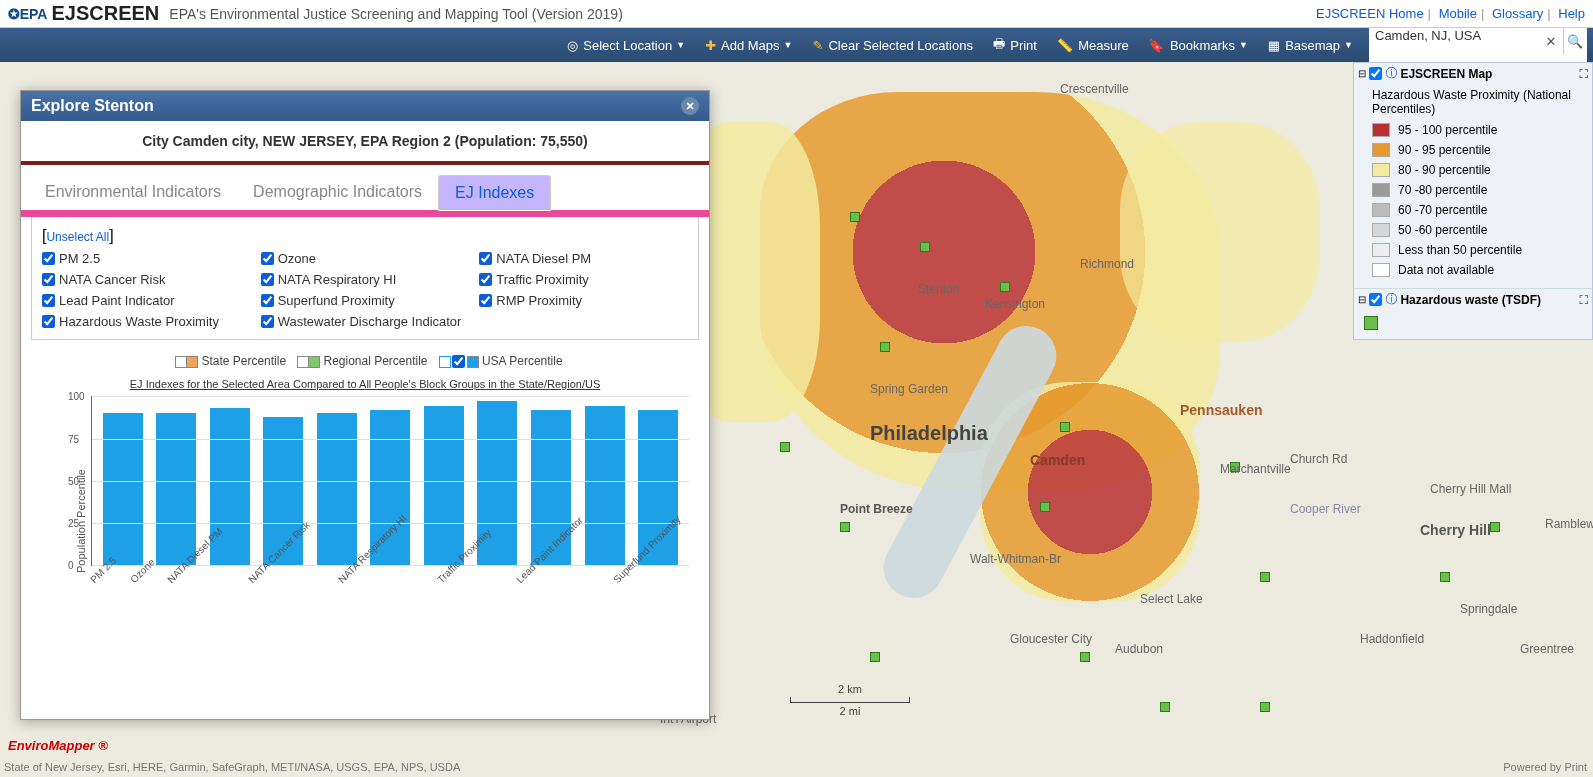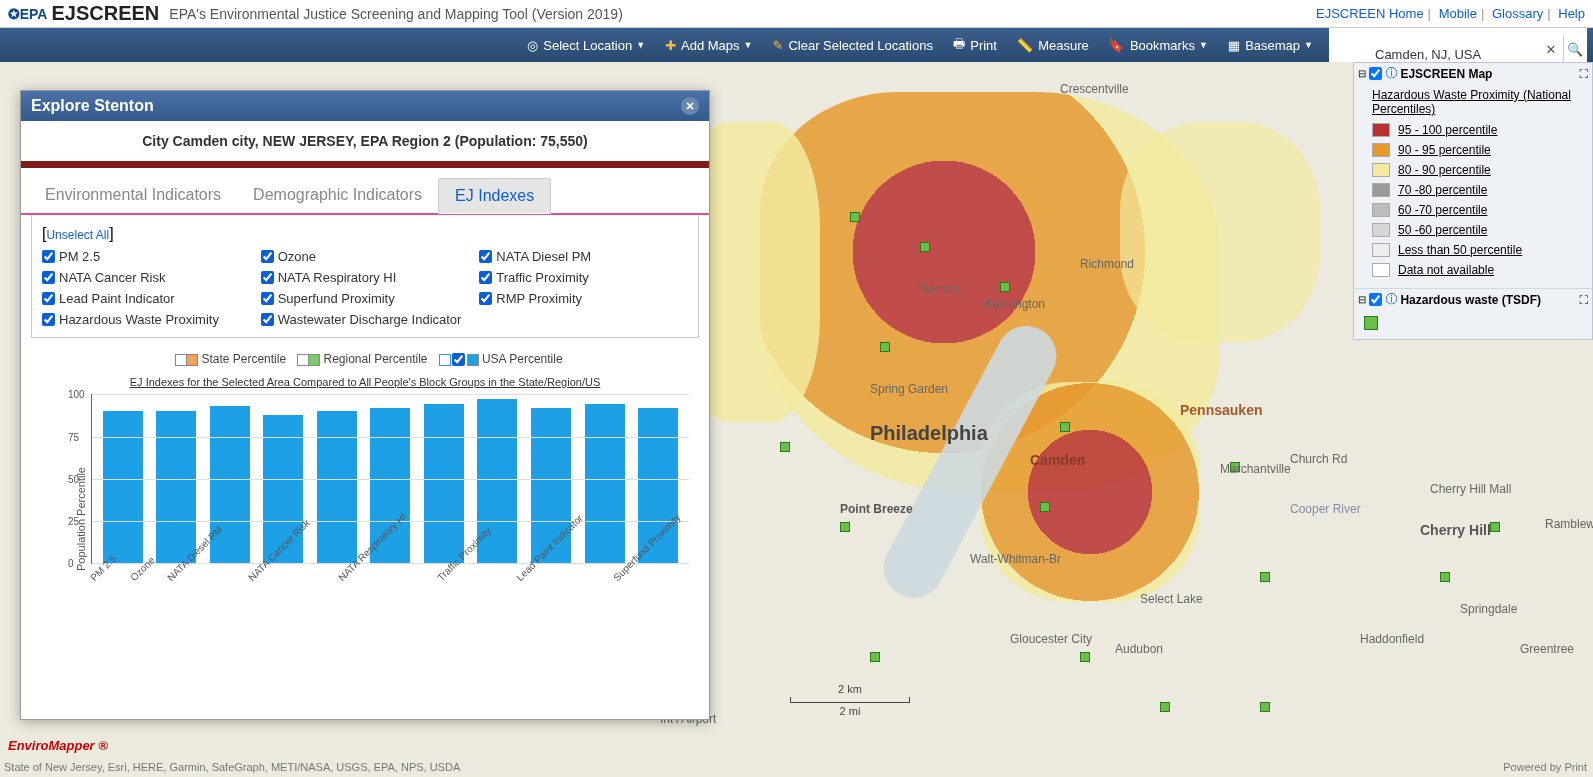--- a/index.html
+++ b/index.html
@@ -13,21 +13,21 @@
 .header-links { margin-left:auto; font-size:13px; color:#0b5ed7;}
 .header-links span { cursor:pointer; }
 .header-links .sep { color:#999; margin:0 4px;}
 
 
 .toolbar { height:34px; background:linear-gradient(#3a5e8c,#2a4a70); display:flex; align-items:center; color:#fff; font-size:13px; padding:0 6px;}
 .toolbar .spacer{flex:1}
 .tool { display:flex; align-items:center; padding:0 10px; height:100%; cursor:pointer; white-space:nowrap;}
 .tool .ico{margin-right:5px; font-size:13px;}
 .caret{margin-left:4px; font-size:9px;}
-.searchbox { display:flex; align-items:flex-end; background:#fff; height:34px; margin-left:6px;padding-left:40px;}
+.searchbox { display:flex; align-items:flex-start; background:#fff; height:34px; margin-left:6px;}
 .searchbox input{ border:none; outline:none; width:170px; padding:0 6px; font-size:13px; color:#333;}
 .searchbox .clr, .searchbox .go { width:24px; height:26px; display:flex; align-items:center; justify-content:center; color:#555; cursor:pointer;}
 .searchbox .go{ border-left:1px solid #ccc;}
 
 
 .map { position:absolute; top:62px; left:0; right:0; bottom:0; background:#eceade;}
 .maplabel{position:absolute; font-size:12px; color:#666; pointer-events:none;}
 .maplabel.big{font-size:20px; font-weight:bold; color:#444;}
 .maplabel.med{font-size:14px; color:#555;}
 .blob{position:absolute; opacity:.85;}
@@ -41,35 +41,35 @@
 
 
 .legend{position:absolute; right:0; top:62px; width:240px;}
 .legend-title{background:linear-gradient(#4a72a8,#345a8c); color:#fff; font-weight:bold; text-align:center; font-size:13px; padding:3px 0; position:relative;}
 .legend-title .chev{position:absolute; right:6px; top:3px; font-size:11px; cursor:pointer;}
 .legend-body{background:#eef2f7; border:1px solid #b8c6d9; font-size:12px;}
 .layer-row{display:flex; align-items:center; padding:2px 4px; gap:3px;}
 .layer-row .sq{font-size:10px;}
 .layer-row .info{color:#0b5ed7; cursor:pointer;}
 .layer-name{font-weight:bold;}
-.sublegend{padding:4px 10px 8px 18px;text-decoration:underline;}
+.sublegend{padding:4px 10px 8px 18px;}
 .leg-item{display:flex; align-items:center; gap:8px; padding:3px 0;}
 .swatch{width:18px; height:14px;}
 .hz-legend{padding:6px 10px;}
 .hz-legend .sw2{width:14px;height:14px;background:#6abf4b;border:1px solid #2a7a1a;display:inline-block;}
 
 
 .panel{position:absolute; left:20px; top:90px; width:690px; height:630px; background:#fff; border:1px solid #999; box-shadow:0 2px 12px rgba(0,0,0,.3); display:flex; flex-direction:column;}
 .panel-title{background:linear-gradient(#4a72a8,#345a8c); color:#fff; font-weight:bold; font-size:16px; padding:6px 10px; display:flex; align-items:center;}
 .panel-title .close{margin-left:auto; width:18px; height:18px; border-radius:50%; background:#6a88ac; color:#fff; display:flex; align-items:center; justify-content:center; font-size:11px; cursor:pointer;}
 .panel-body{flex:1; overflow:auto; padding:0; position:relative;}
-.report-sub{ text-align:center; font-weight:bold; color:#333; padding:12px 8px; font-size:14px; border-bottom:7px solid #7f1d1d;}
-.tabs{display:flex; padding:10px 8px 0 8px; border-bottom:2px solid #ec4899;}
+.report-sub{ text-align:center; font-weight:bold; color:#333; padding:12px 8px; font-size:14px; border-bottom:4px solid #7f1d1d;}
+.tabs{display:flex; padding:10px 8px 0 8px; border-bottom:7px solid #ec4899;}
 .tab{padding:8px 16px; color:#888; font-size:16px; cursor:pointer;}
-.tab.active{color:#0b5ed7; border:1px solid #ccc; border-bottom:1px solid #fff; margin-bottom:-1px; border-radius:3px 3px 0 0; background:#e5e5e5;}
+.tab.active{color:#0b5ed7; border:1px solid #ccc; border-bottom:1px solid #fff; margin-bottom:-1px; border-radius:3px 3px 0 0; background:#c4b5fd;}
 .checks{border:1px solid #ccc; margin:0 10px 10px 10px; border-top:none; padding:10px;}
 .unsel{color:#0b5ed7; font-size:12px; cursor:pointer;}
 .check-grid{display:grid; grid-template-columns:1fr 1fr 1fr; gap:6px 10px; margin-top:6px; font-size:13px; color:#333;}
 .check-item{display:flex; align-items:center; gap:4px;}
 .check-item input{accent-color:#0b5ed7;}
 
 .chart-legend{text-align:center; font-size:12px; color:#444; padding:4px 0;}
 .chart-legend .lbox{display:inline-block;width:12px;height:12px;border:1px solid #888;vertical-align:middle;margin:0 3px 0 8px;}
 .chart-title{text-align:center; font-size:11px; color:#333; margin-top:6px;text-decoration:underline;}
 

